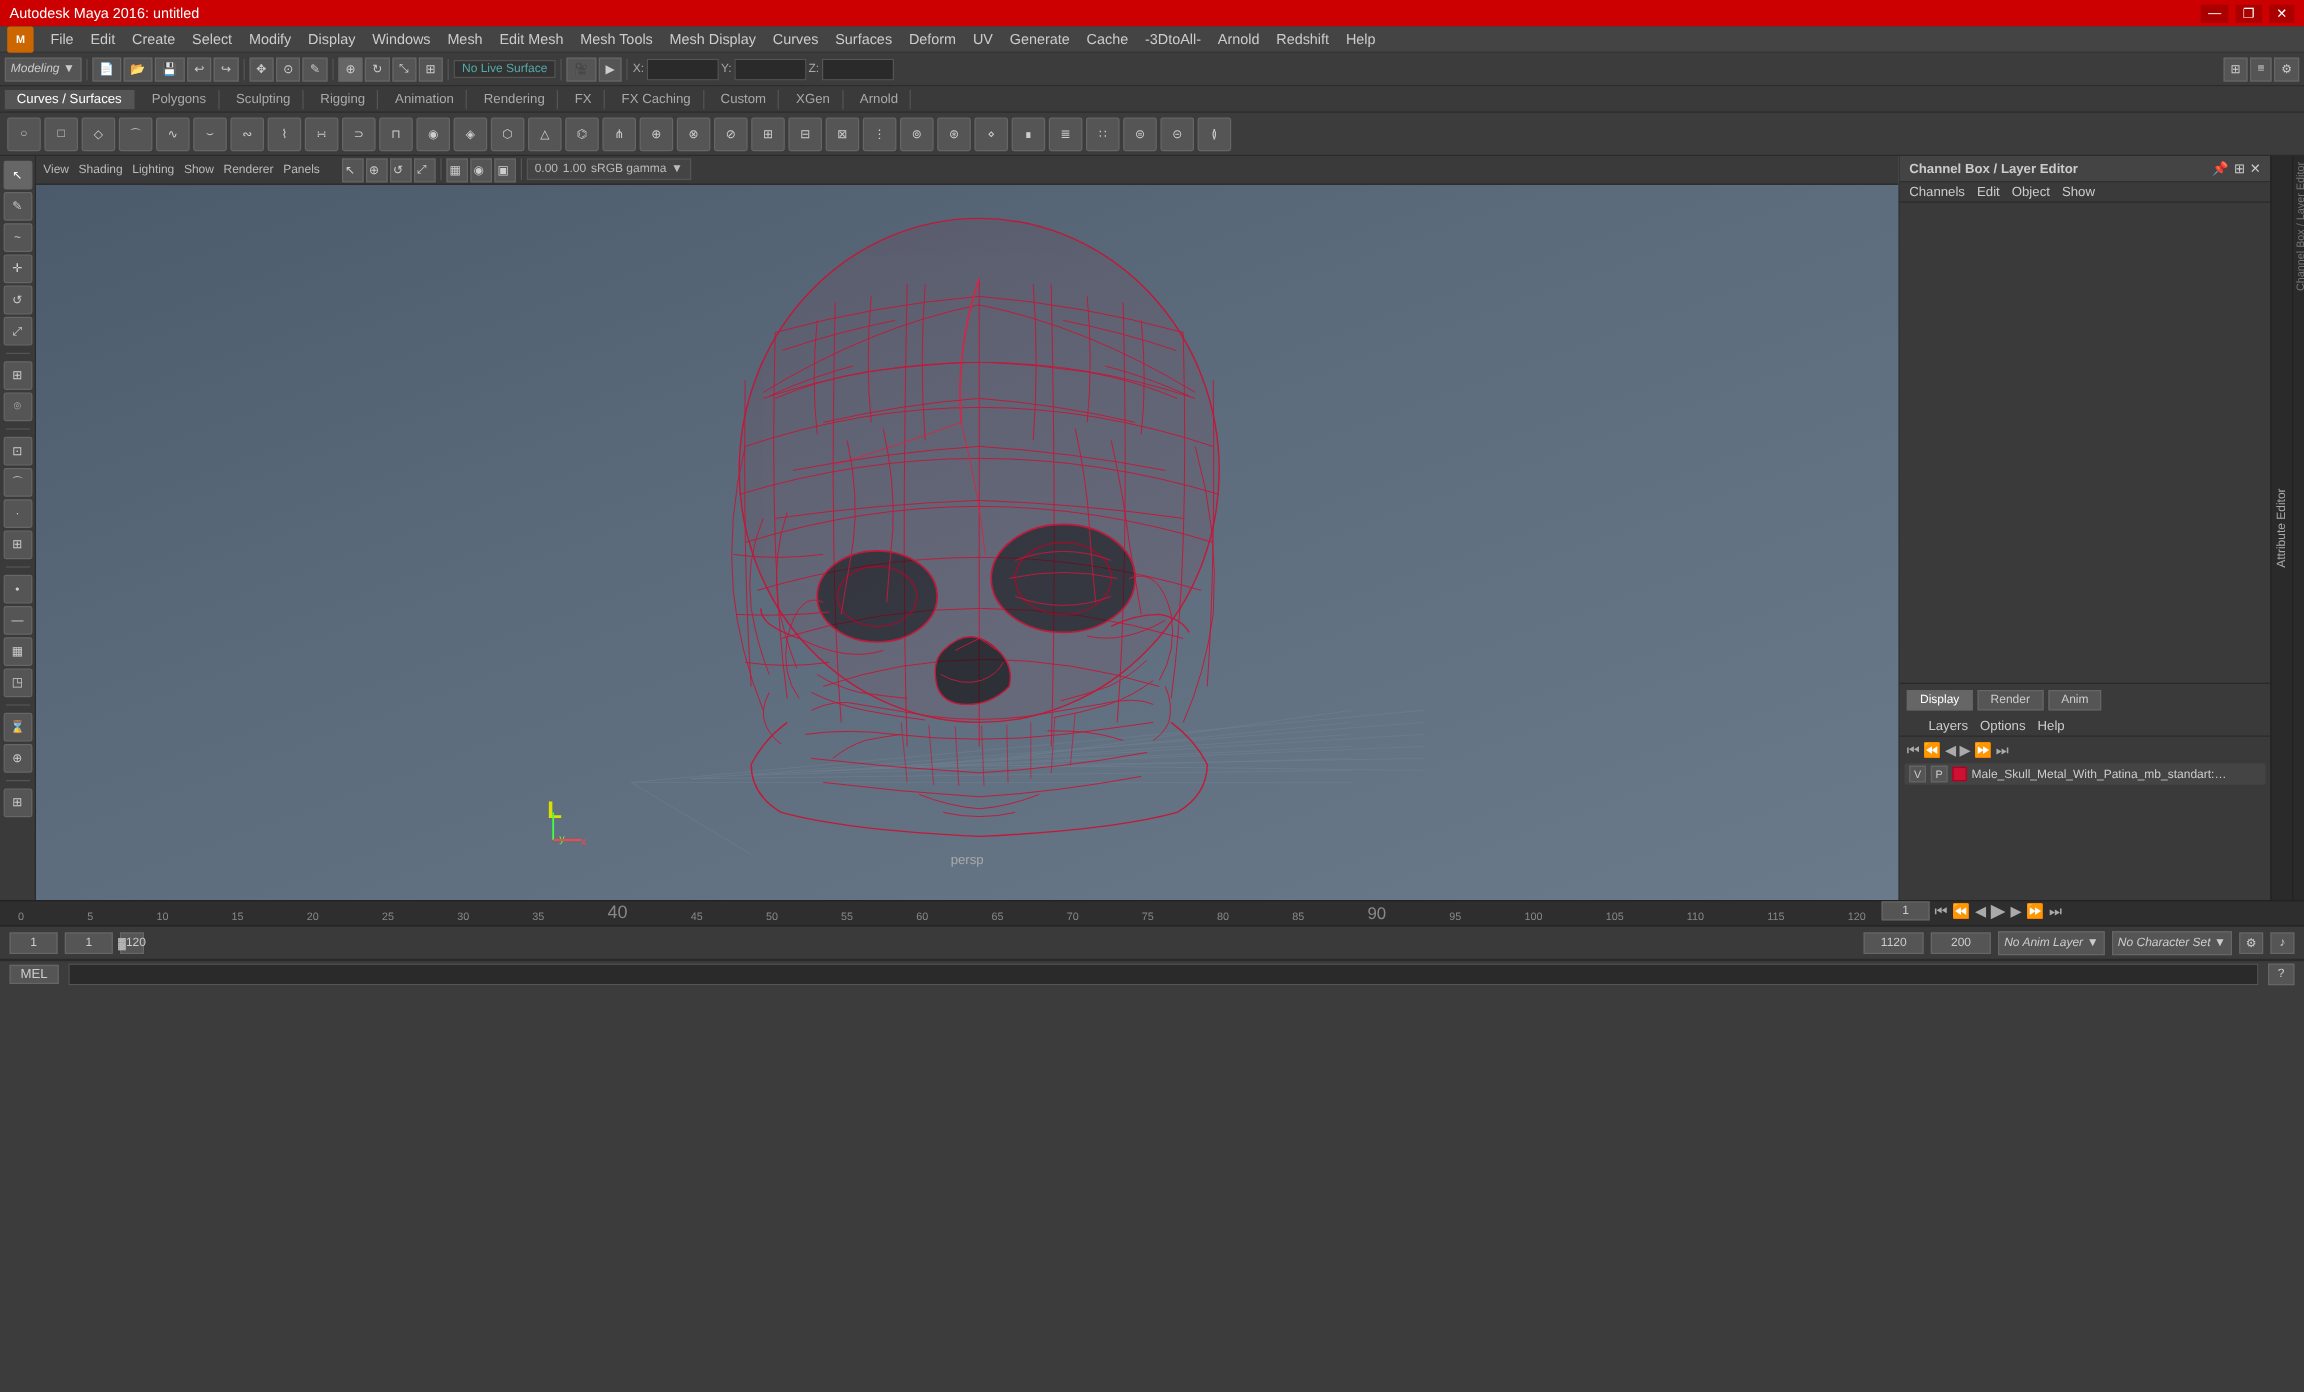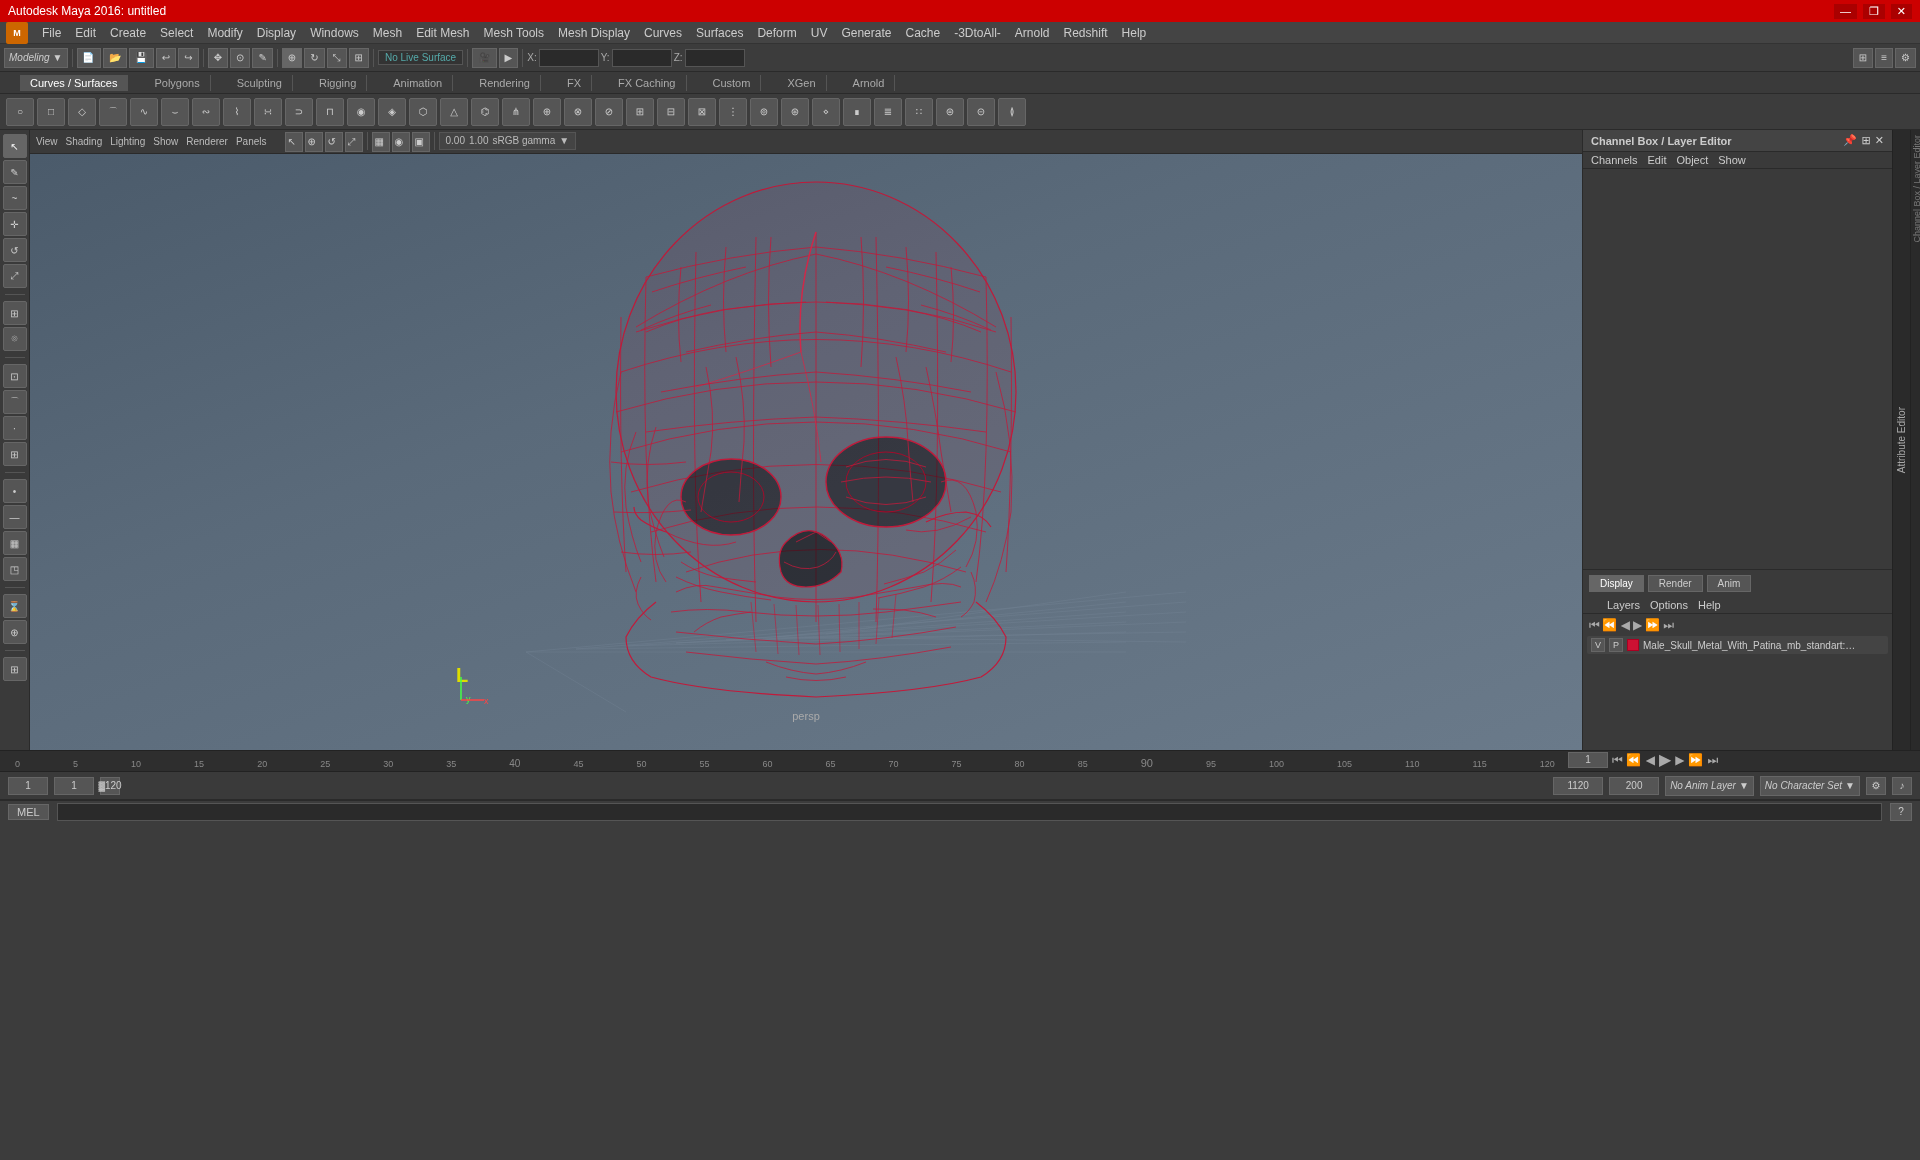--- a/index.html
+++ b/index.html
@@ -25,21 +25,21 @@
     
     #toolbar1 {
       width: 100%; height: 28px; background: #3c3c3c;
       display: flex; align-items: center; padding: 0 4px; gap: 2px;
       border-bottom: 1px solid #2a2a2a;
     }
 
     
     #shelf-tabs {
       width: 100%; height: 22px; background: #3a3a3a;
-      display: flex; align-items: center; padding: 0 20px; gap: 16px;
+      display: flex; align-items: center; padding: 0 4px; gap: 4px;
       border-bottom: 1px solid #2a2a2a;
     }
     .shelf-tab {
       padding: 2px 10px; font-size: 11px; cursor: pointer;
       border-right: 1px solid #555; color: #aaa;
     }
     .shelf-tab.active { background: #555; color: white; }
 
     
     #shelf-icons {
@@ -588,31 +588,31 @@
 
     <div style="display:flex; width:100%; justify-content:space-between; align-items:flex-end;">
       <span style="font-size:9px;color:#888;">0</span>
       <span style="font-size:9px;color:#888;">5</span>
       <span style="font-size:9px;color:#888;">10</span>
       <span style="font-size:9px;color:#888;">15</span>
       <span style="font-size:9px;color:#888;">20</span>
       <span style="font-size:9px;color:#888;">25</span>
       <span style="font-size:9px;color:#888;">30</span>
       <span style="font-size:9px;color:#888;">35</span>
-      <span style="font-size:10px;color:#888;">40</span>
+      <span style="font-size:15px;color:#888;">40</span>
       <span style="font-size:9px;color:#888;">45</span>
       <span style="font-size:9px;color:#888;">50</span>
       <span style="font-size:9px;color:#888;">55</span>
       <span style="font-size:9px;color:#888;">60</span>
       <span style="font-size:9px;color:#888;">65</span>
       <span style="font-size:9px;color:#888;">70</span>
       <span style="font-size:9px;color:#888;">75</span>
       <span style="font-size:9px;color:#888;">80</span>
       <span style="font-size:9px;color:#888;">85</span>
-      <span style="font-size:11px;color:#888;text-align:center;">90</span>
+      <span style="font-size:14px;color:#888;text-align:center;">90</span>
       <span style="font-size:9px;color:#888;">95</span>
       <span style="font-size:9px;color:#888;">100</span>
       <span style="font-size:9px;color:#888;">105</span>
       <span style="font-size:9px;color:#888;">110</span>
       <span style="font-size:9px;color:#888;">115</span>
       <span style="font-size:9px;color:#888;">120</span>
     </div>
   </div>
 
   <div style="width:350px; display:flex; align-items:center; padding:0 8px; gap:4px;">

